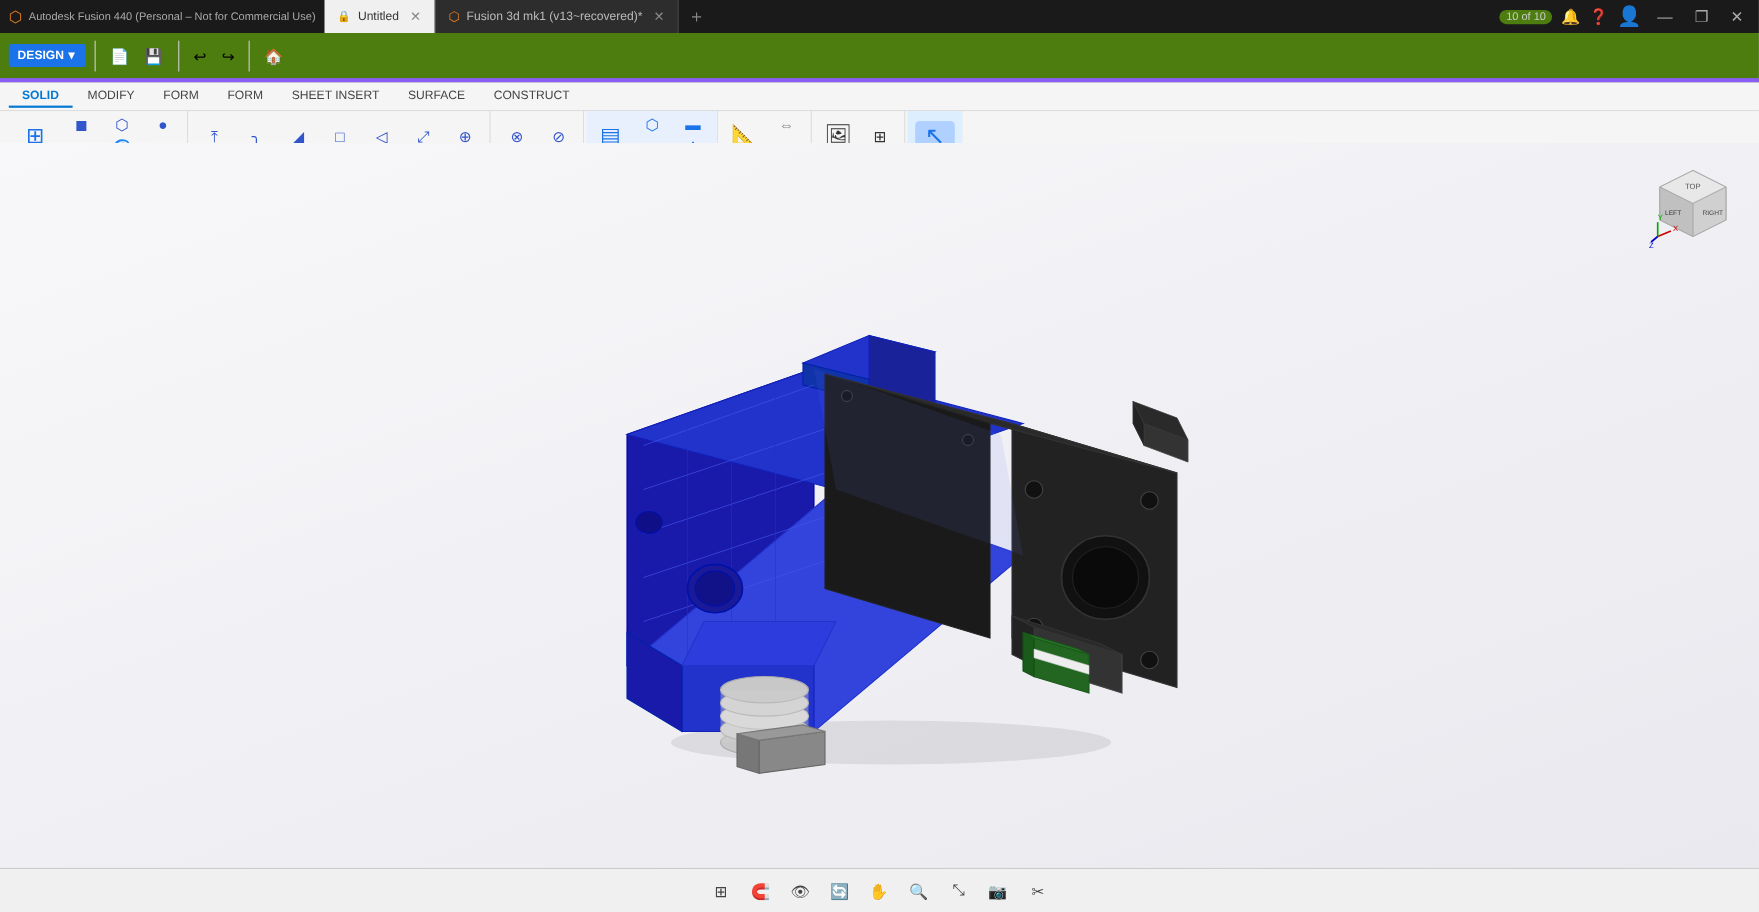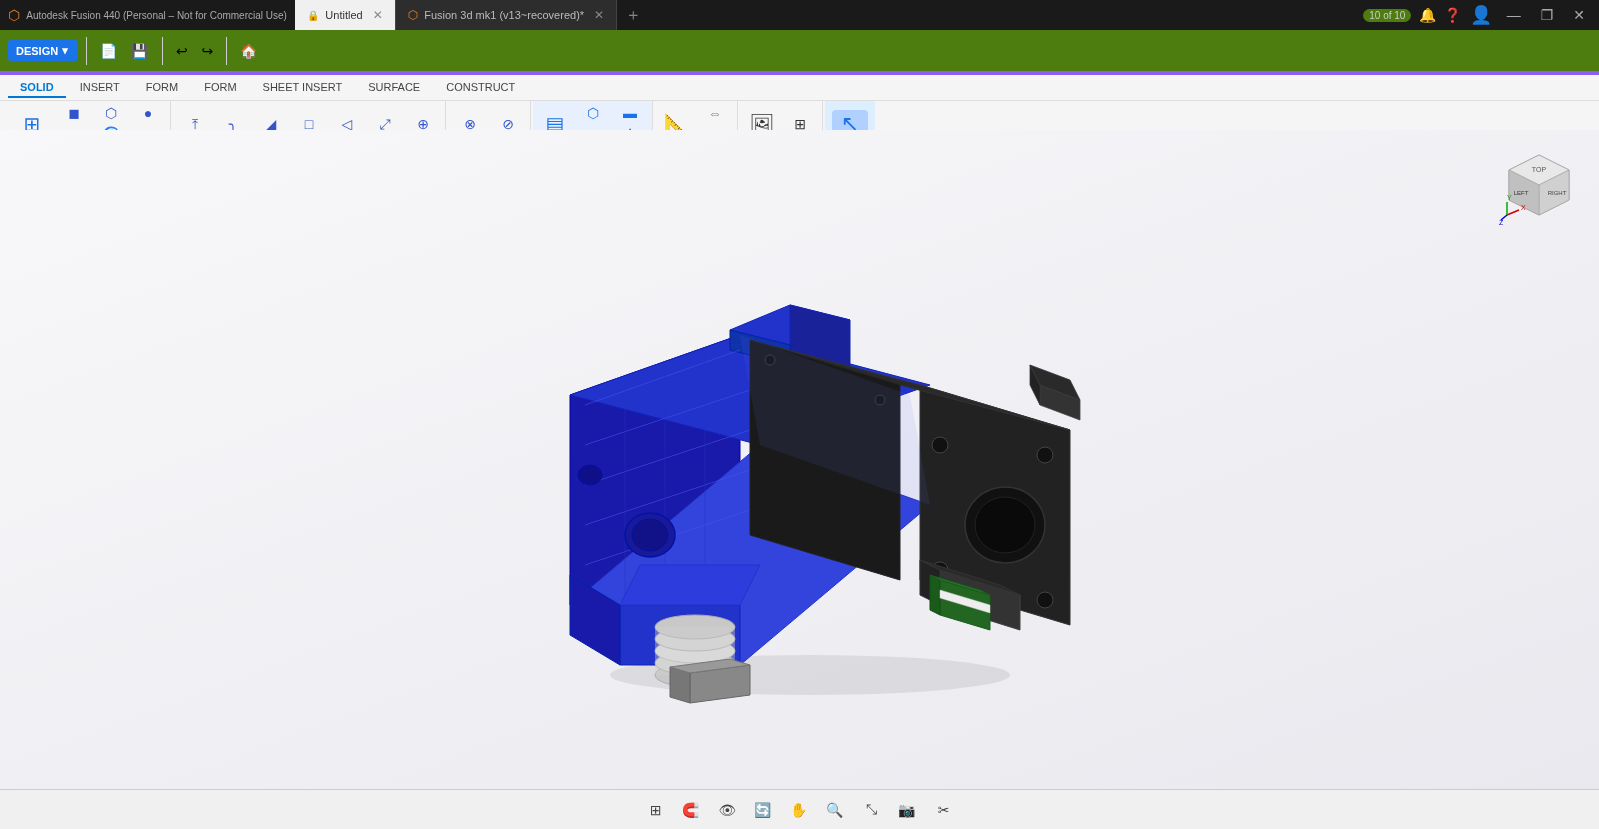--- a/index.html
+++ b/index.html
@@ -209,21 +209,21 @@
     <div style="padding:3px 5px;cursor:pointer;font-size:14px;" title="Save">💾</div>
     <div class="toolbar-sep"></div>
     <div style="padding:3px 5px;cursor:pointer;font-size:14px;">↩</div>
     <div style="padding:3px 5px;cursor:pointer;font-size:14px;">↪</div>
     <div class="toolbar-sep"></div>
     <div style="padding:3px 5px;cursor:pointer;font-size:14px;">🏠</div>
   </div>
 
   <div id="nav-tabs">
     <div class="nav-tab active">SOLID</div>
-    <div class="nav-tab">INSERT</div>
+    <div class="nav-tab">MODIFY</div>
     <div class="nav-tab">FORM</div>
     <div class="nav-tab">FORM</div>
     <div class="nav-tab">SHEET INSERT</div>
     <div class="nav-tab">SURFACE</div>
     <div class="nav-tab">CONSTRUCT</div>
   </div>
 
   <div id="ribbon">
 
     <div class="ribbon-group">

